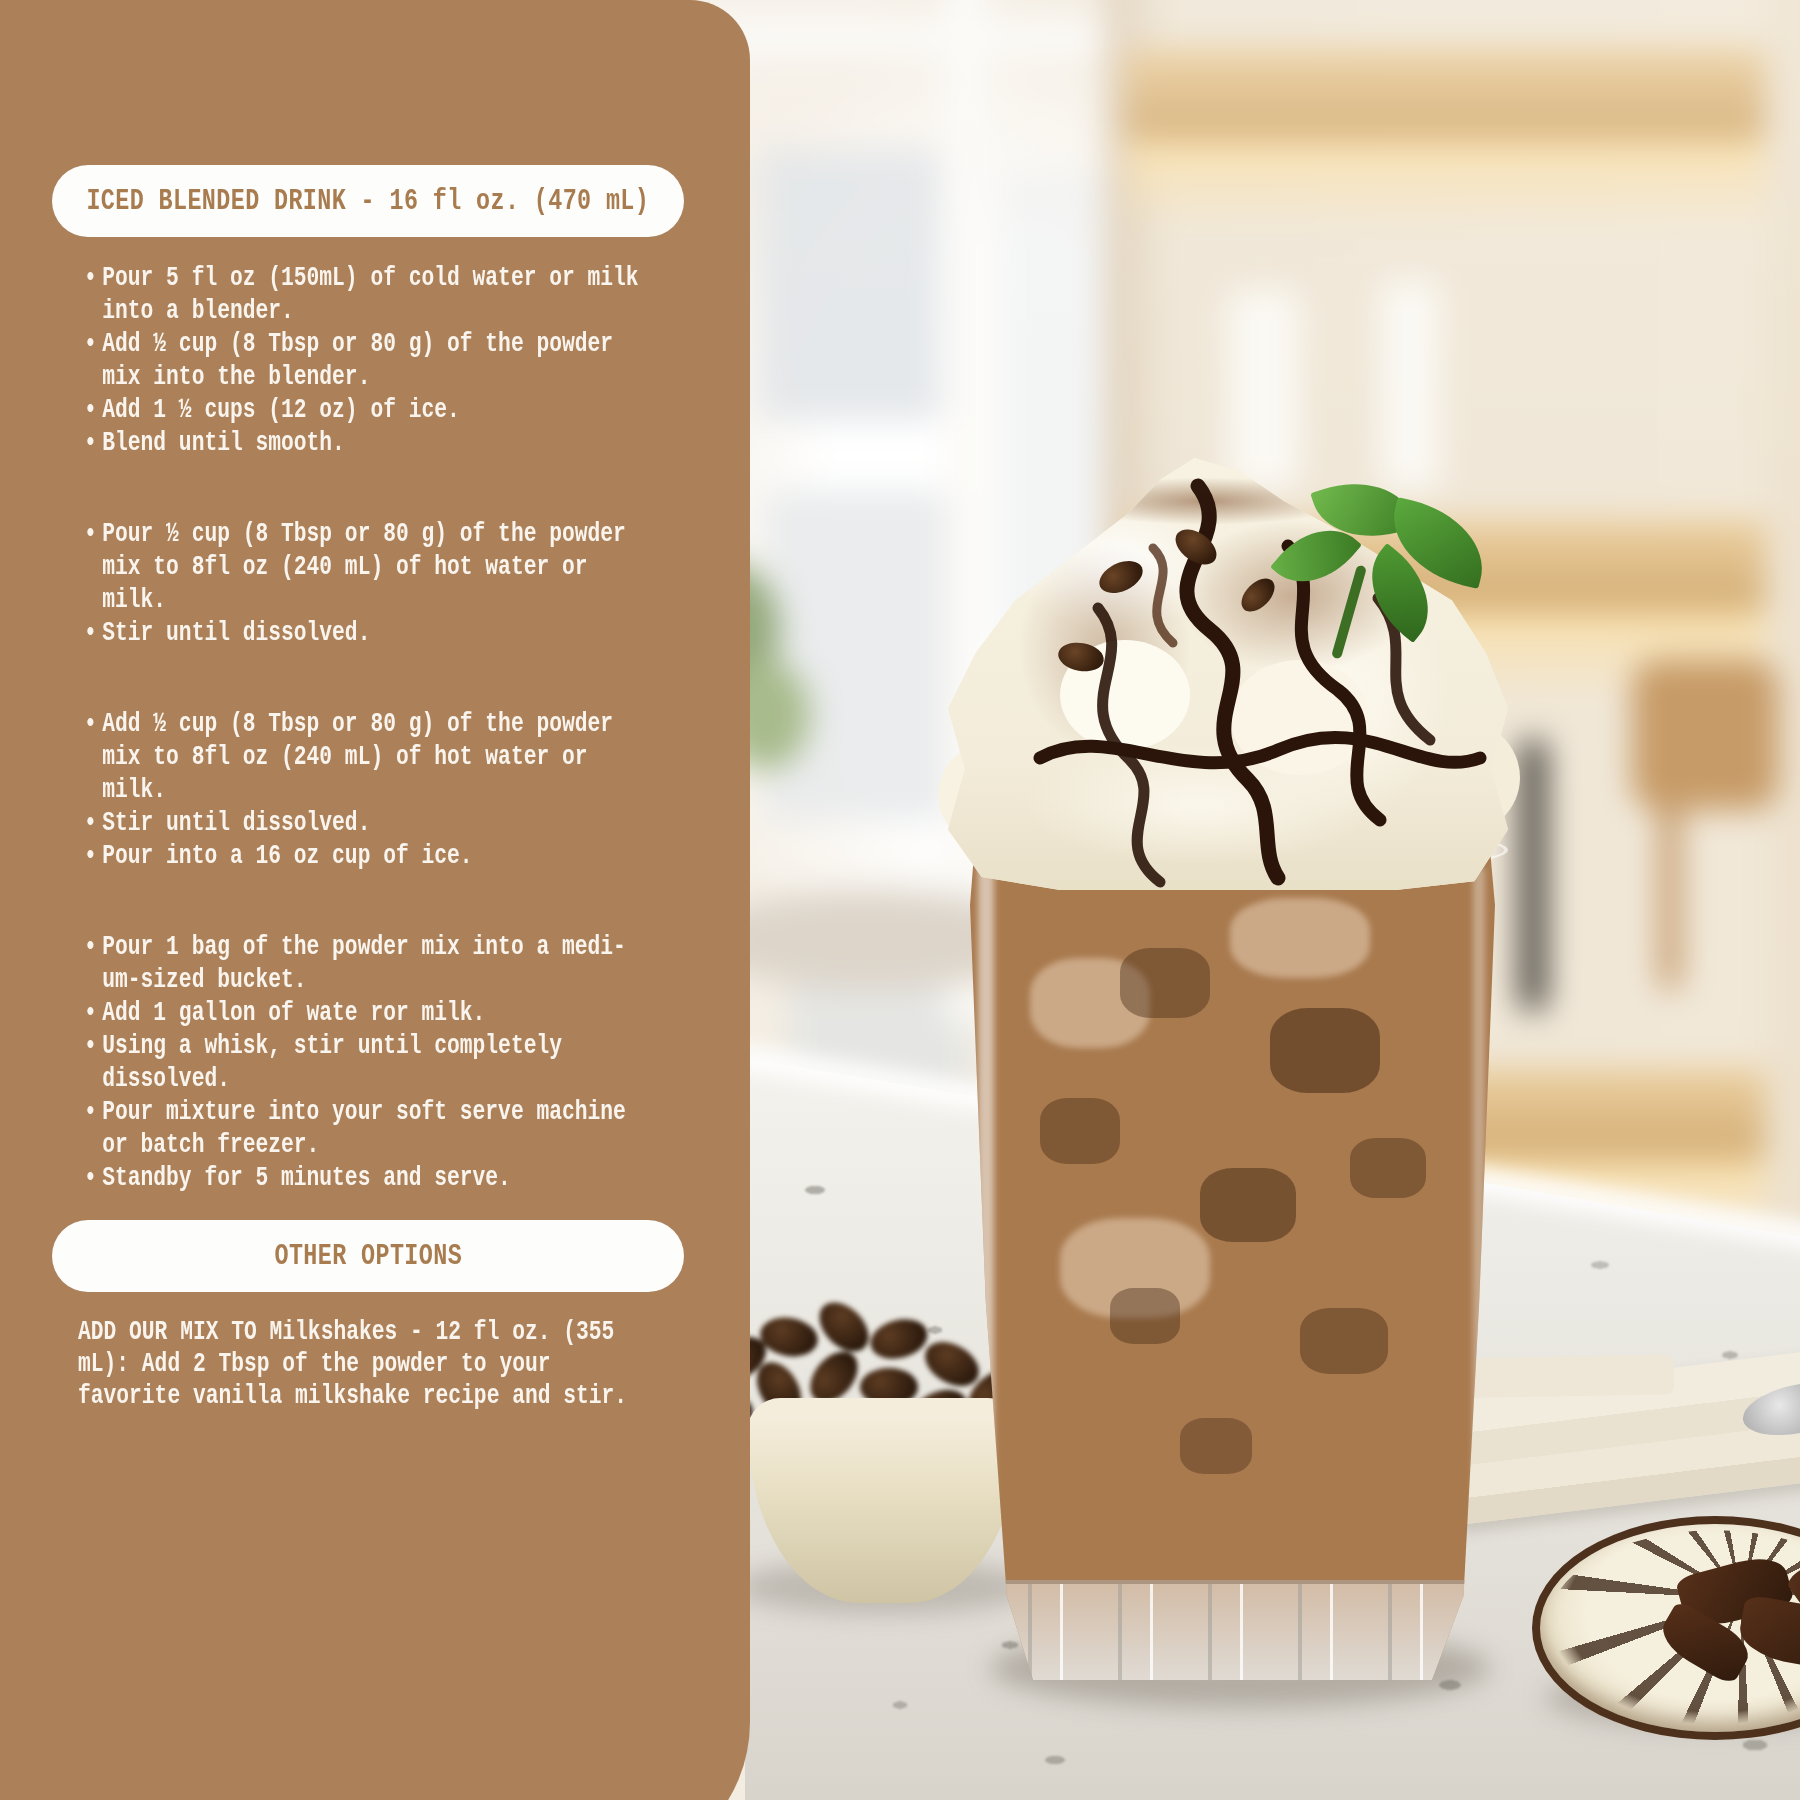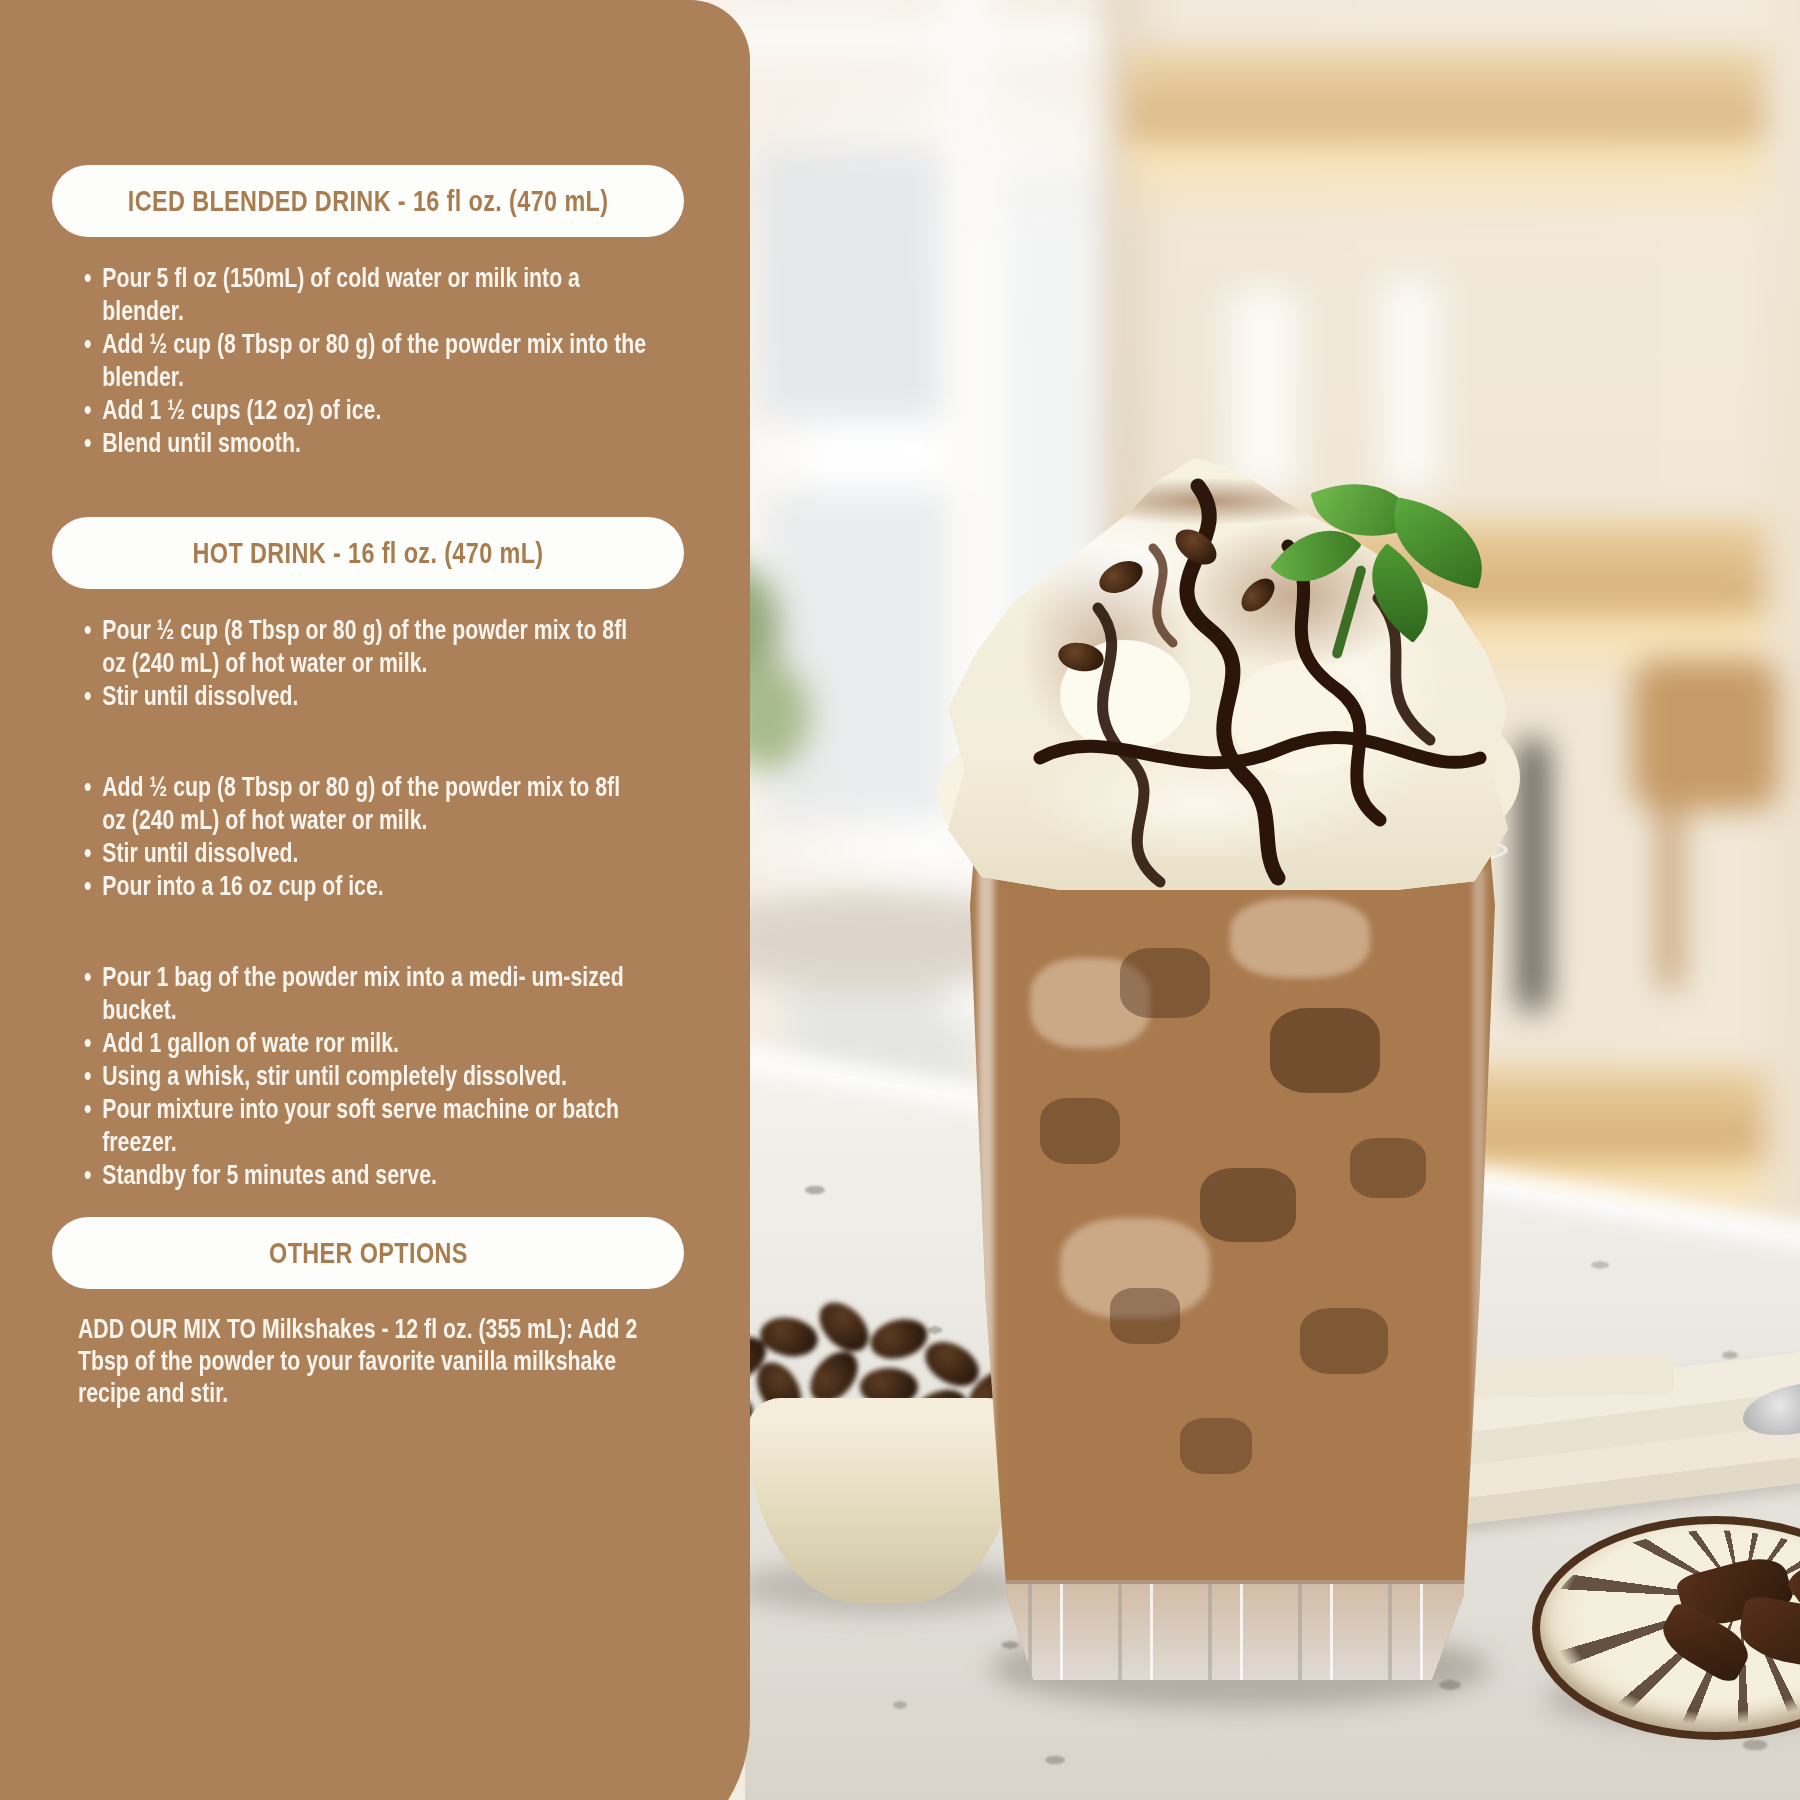--- a/index.html
+++ b/index.html
@@ -1,17 +1,17 @@
 <!DOCTYPE html>
 <html><head>
 <meta charset="utf-8">
 <style>
   html,body{margin:0;padding:0;background:#ddd;}
   .stage{position:relative;width:1800px;height:1800px;overflow:hidden;
-         font-family:Liberation Sans, sans-serif;background:#f2ede4;}
+         font-family:Liberation Mono, monospace;background:#f2ede4;}
 
   
   .photo{position:absolute;inset:0;z-index:1;}
   .bokeh{position:absolute;inset:-40px;filter:blur(16px);}
   .bokeh-base{position:absolute;inset:0;
     background:linear-gradient(100deg,#f7f4ef 0%,#f5efe6 40%,#f0e6d4 72%,#ece0cc 100%);}
   .window-glow{position:absolute;left:700px;top:40px;width:700px;height:1100px;
     background:radial-gradient(closest-side,#ffffff 55%,rgba(255,255,255,0) 100%);}
   .pane{position:absolute;background:#dfe3e6;border-radius:10px;opacity:.85;}
   .pane.p1{left:800px;top:190px;width:180px;height:270px;}
@@ -340,23 +340,20 @@
       </div>
       <ul class="steps">
         <li>Pour 5 fl oz (150mL) of cold water or milk into a blender.</li>
         <li>Add ½ cup (8 Tbsp or 80 g) of the powder mix into the blender.</li>
         <li>Add 1 ½ cups (12 oz) of ice.</li>
         <li>Blend until smooth.</li>
       </ul>
     </section>
 
     <section class="section">
-      <div class="pill">
-        <span>HOT DRINK - 16 fl oz. (470 mL)</span>
-      </div>
       <ul class="steps">
         <li>Pour ½ cup (8 Tbsp or 80 g) of the powder mix to 8fl oz (240 mL) of hot water or milk.</li>
         <li>Stir until dissolved.</li>
       </ul>
     </section>
 
     <section class="section">
       <ul class="steps">
         <li>Add ½ cup (8 Tbsp or 80 g) of the powder mix to 8fl oz (240 mL) of hot water or milk.</li>
         <li>Stir until dissolved.</li>

